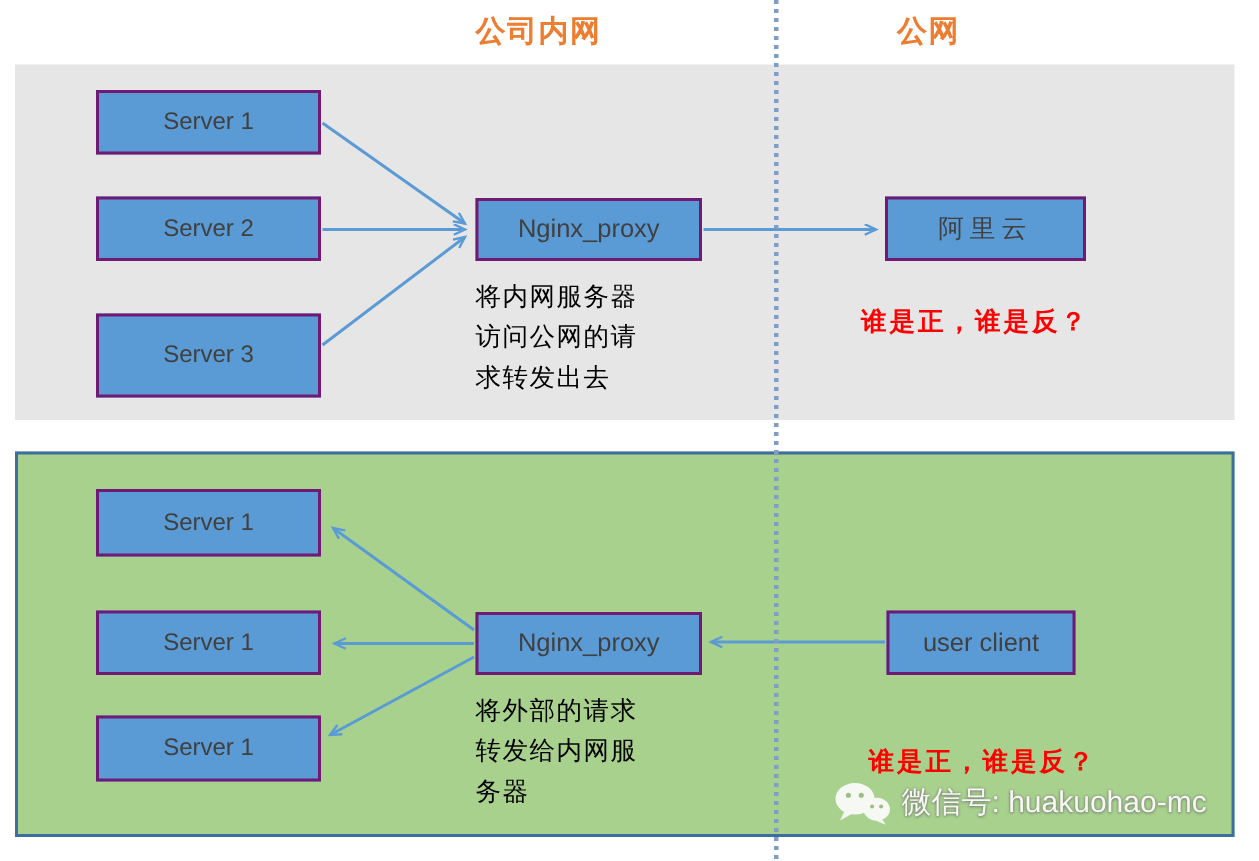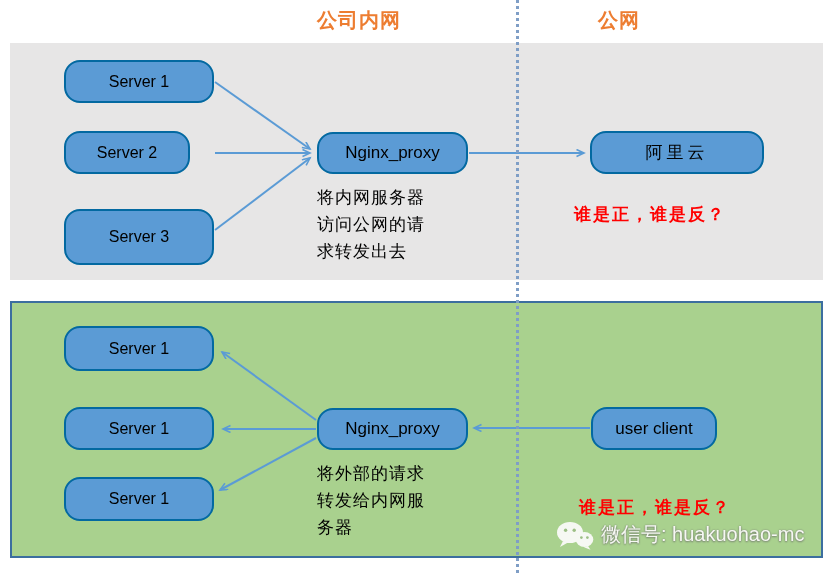--- a/index.html
+++ b/index.html
@@ -32,25 +32,25 @@
     position: absolute; top: 7px;
     font-size: 20px; font-weight: 800; color: #ED7D31;
     letter-spacing: 1px; z-index: 4; white-space: nowrap;
   }
   .zone-label.intranet { left: 317px; }
   .zone-label.public   { left: 598px; }
   .arrows { position: absolute; left: 0; top: 0; z-index: 1; pointer-events: none; }
   .node {
     position: absolute; z-index: 2;
     background: #5B9BD5;
-    border: 2px solid #0369a1;
-    border-radius: 16px;
+    border: 2px solid #701a75;
+    border-radius: 0;
     box-sizing: border-box;
     display: flex; align-items: center; justify-content: center;
-    color: #000000; font-size: 16px;
+    color: #404040; font-size: 16px;
     white-space: nowrap;
   }
   .node.cn { font-size: 17px; letter-spacing: 4px; }
   .note {
     position: absolute; z-index: 2;
     color: #000000; font-size: 17px; line-height: 27px;
     letter-spacing: 1px; white-space: nowrap;
   }
   .question {
     position: absolute; z-index: 2;
@@ -89,24 +89,24 @@
     <line x1="215" y1="153" x2="310" y2="153" stroke="#5B9BD5" stroke-width="2" marker-end="url(#ah)"></line>
     <line x1="215" y1="230" x2="310" y2="158" stroke="#5B9BD5" stroke-width="2" marker-end="url(#ah)"></line>
     <line x1="469" y1="153" x2="584" y2="153" stroke="#5B9BD5" stroke-width="2" marker-end="url(#ah)"></line>
     <line x1="316" y1="420" x2="222" y2="352" stroke="#5B9BD5" stroke-width="2" marker-end="url(#ah)"></line>
     <line x1="316" y1="429" x2="223" y2="429" stroke="#5B9BD5" stroke-width="2" marker-end="url(#ah)"></line>
     <line x1="316" y1="438" x2="220" y2="490" stroke="#5B9BD5" stroke-width="2" marker-end="url(#ah)"></line>
     <line x1="590" y1="428" x2="474" y2="428" stroke="#5B9BD5" stroke-width="2" marker-end="url(#ah)"></line>
   </svg>
 
   <div class="node" style="left:64px; top:60px; width:150px; height:43px;">Server 1</div>
-  <div class="node" style="left:64px; top:131px; width:126px; height:43px;">Server 2</div>
+  <div class="node" style="left:64px; top:131px; width:150px; height:43px;">Server 2</div>
   <div class="node" style="left:64px; top:209px; width:150px; height:56px;">Server 3</div>
   <div class="node" style="left:317px; top:132px; width:151px; height:42px; font-size:17px;">Nginx_proxy</div>
-  <div class="node cn" style="left:590px; top:131px; width:174px; height:43px;">阿里云</div>
+  <div class="node cn" style="left:590px; top:131px; width:134px; height:43px;">阿里云</div>
 
   <div class="note" style="left:317px; top:184px;">
     <div>将内网服务器</div>
     <div>访问公网的请</div>
     <div>求转发出去</div>
   </div>
   <div class="question" style="left:574px; top:203px;">谁是正，谁是反？</div>
 
   <div class="node" style="left:64px; top:326px; width:150px; height:45px;">Server 1</div>
   <div class="node" style="left:64px; top:407px; width:150px; height:43px;">Server 1</div>

